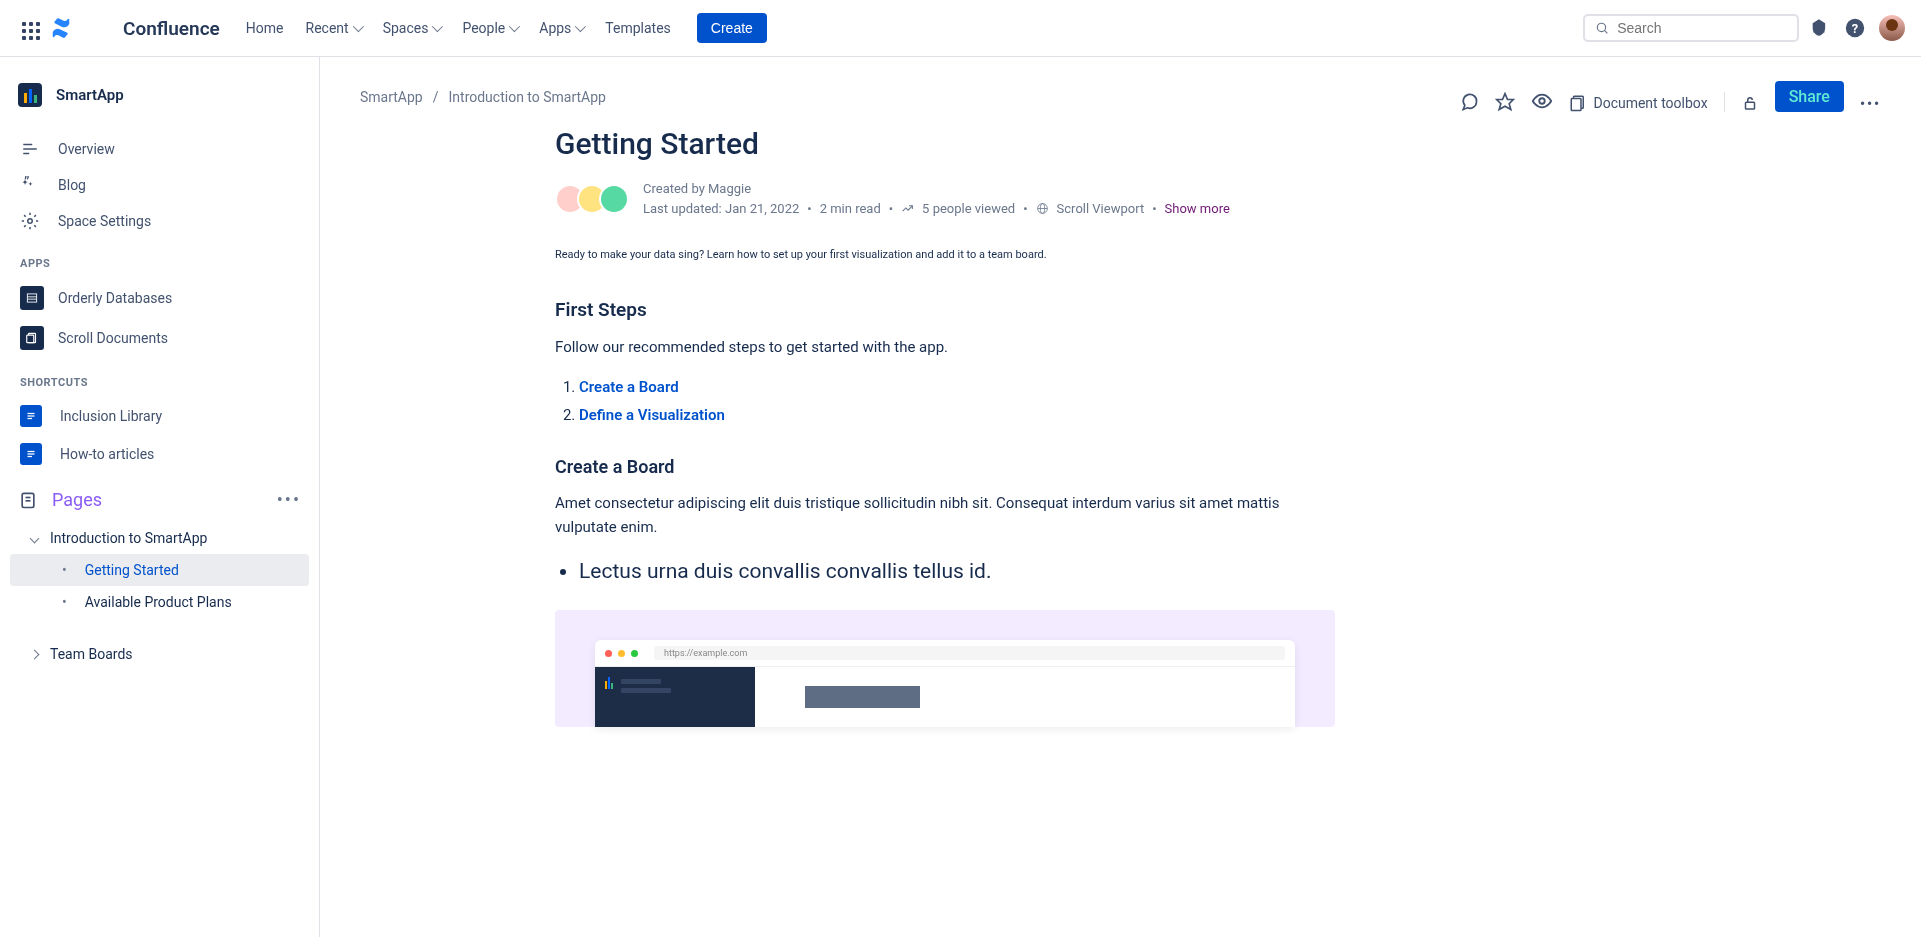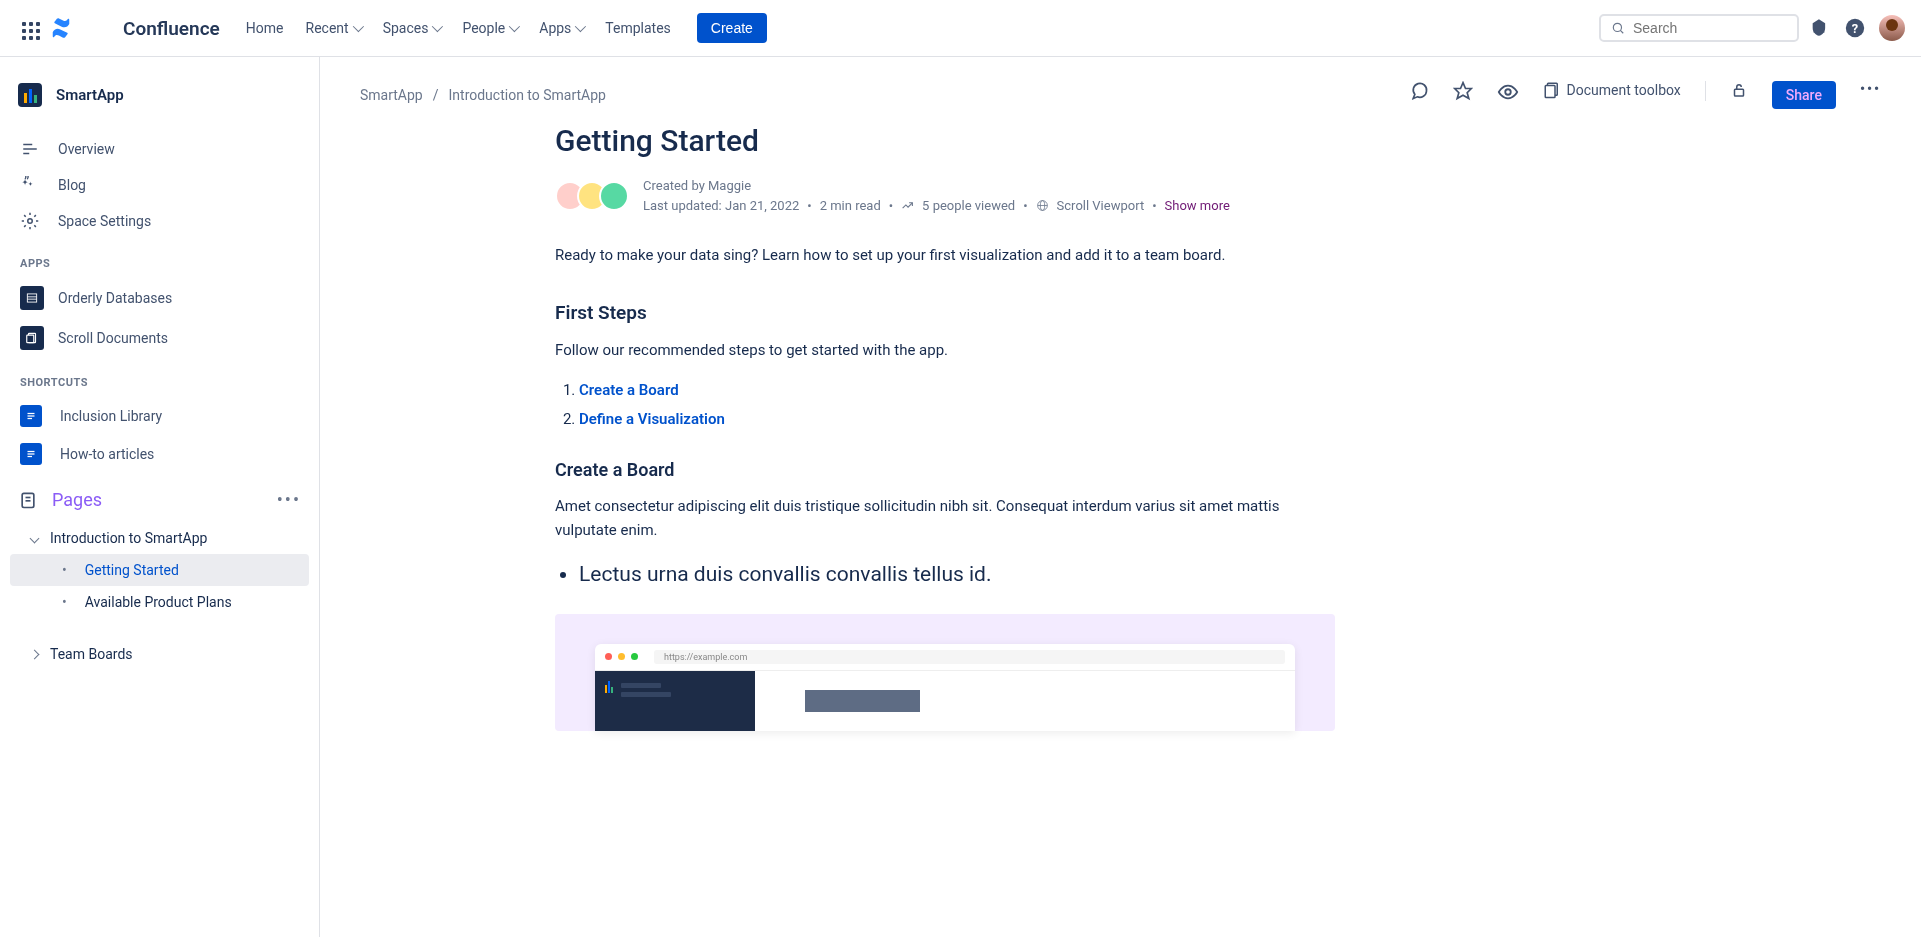--- a/index.html
+++ b/index.html
@@ -8,21 +8,21 @@
 .app-switcher { width: 24px; height: 24px; display: grid; grid-template-columns: repeat(3,4px); grid-template-rows: repeat(3,4px); gap: 3px; padding: 6px; border-radius: 4px; cursor: pointer; }
 .app-switcher span { background: #344563; border-radius: 1px; }
 .logo { display: flex; align-items: center; gap: 6px; margin: 0 12px 0 6px; cursor: pointer; }
 .logo-icon { width: 22px; height: 22px; position: relative; }
 .logo-text { color: #253858; font-size: 19px; font-weight: 600; margin-left: 45px; }
 .nav-items { display: flex; align-items: center; gap: 2px; }
 .nav-item { padding: 8px 10px; font-size: 14px; color: #42526E; border-radius: 4px; cursor: pointer; display: flex; align-items: center; gap: 4px; }
 .chev { width: 8px; height: 8px; border-right: 1.5px solid #6B778C; border-bottom: 1.5px solid #6B778C; transform: rotate(45deg) translateY(-2px); }
 .create-btn { background: #0052CC; color: #fff; border: none; padding: 7px 14px; border-radius: 4px; font-size: 14px; font-weight: 500; margin-left: 12px; cursor: pointer; }
 .spacer { flex: 1; }
-.search-box { display: flex; align-items: center; border: 2px solid #DFE1E6; border-radius: 5px; padding: 4px 10px; width: 200px; gap: 8px; }
+.search-box { display: flex; align-items: center; border: 2px solid #DFE1E6; border-radius: 5px; padding: 4px 10px; width: 216px; gap: 8px; }
 .search-box input { border: none; outline: none; font-size: 14px; width: 100%; color: #5E6C84; }
 .icon-btn { width: 32px; height: 32px; border-radius: 50%; display: flex; align-items: center; justify-content: center; cursor: pointer; color: #42526E; }
 .avatar { width: 26px; height: 26px; border-radius: 50%; background: linear-gradient(#F7C0BA, #8B5A4A); cursor: pointer; margin-left: 4px; position: relative; overflow: hidden; }
 .avatar::after { content: ""; position: absolute; width: 12px; height: 12px; background: #6B3410; border-radius: 50%; top: 4px; left: 7px; }
 .layout { display: flex; height: calc(100vh - 57px); }
 .sidebar { width: 320px; border-right: 1px solid #DFE1E6; padding: 20px 10px; overflow-y: auto; flex-shrink: 0; }
 .space-header { display: flex; align-items: center; gap: 14px; padding: 6px 8px; margin-bottom: 18px; }
 .space-icon { width: 24px; height: 24px; background: #172B4D; border-radius: 4px; position: relative; display: flex; align-items: flex-end; justify-content: center; padding: 4px; gap: 2px; }
 .space-icon span:nth-child(1) { width: 3px; height: 10px; background: #FFAB00; }
 .space-icon span:nth-child(2) { width: 3px; height: 14px; background: #0065FF; }
@@ -41,37 +41,37 @@
 .tree-item.active { background: #EBECF0; color: #0052CC; }
 .tree-toggle { width: 20px; display: flex; justify-content: center; }
 .tree-chev { width: 7px; height: 7px; border-right: 1.5px solid #6B778C; border-bottom: 1.5px solid #6B778C; transform: rotate(45deg); }
 .tree-chev.closed { transform: rotate(-45deg); }
 .dot { color: #6B778C; padding: 0 12px; }
 .main { flex: 1; overflow-y: auto; padding: 24px 40px; }
 .main-top { display: flex; align-items: center; justify-content: space-between; margin-bottom: 14px; }
 .breadcrumbs { display: flex; align-items: center; gap: 10px; font-size: 14px; color: #6B778C; }
 .breadcrumbs a { color: #6B778C; text-decoration: none; cursor: pointer; }
 .breadcrumbs .sep { color: #6B778C; }
-.actions { display: flex; align-items: flex-start; gap: 24px; }
+.actions { display: flex; align-items: flex-end; gap: 16px; }
 .action-ico { color: #42526E; cursor: pointer; display: flex; align-items: center; gap: 6px; font-size: 14px; }
-.share-btn { background: #0052CC; color: #f0abfc; padding: 6px 14px; border-radius: 4px; font-size: 14px; font-weight: 500; cursor: pointer; }
+.share-btn { background: #0052CC; color: #5eead4; padding: 6px 14px; border-radius: 4px; font-size: 16px; font-weight: 500; cursor: pointer; }
 .vdiv { width: 1px; height: 20px; background: #DFE1E6; }
 .content { max-width: 780px; margin: 0 auto 0 195px; }
 h1 { font-size: 30px; font-weight: 500; color: #172B4D; margin-bottom: 18px; }
 .byline { display: flex; align-items: center; gap: 14px; margin-bottom: 28px; }
 .avatars { display: flex; }
 .av { width: 30px; height: 30px; border-radius: 50%; border: 2px solid #fff; margin-left: -8px; }
 .av:first-child { margin-left: 0; }
 .av1 { background: #FFCFCB; }
 .av2 { background: #FFE380; }
 .av3 { background: #57D9A3; }
 .meta { font-size: 13px; color: #6B778C; line-height: 1.5; }
 .meta-row { display: flex; align-items: center; gap: 8px; }
 .link { color: #701a75; cursor: pointer; }
-.intro { font-size: 15px; line-height: 1.6; margin-bottom: 34px; margin-top: 12px; }
+.intro { font-size: 11px; line-height: 1.6; margin-bottom: 34px; margin-top: 12px; }
 h2 { font-size: 19px; font-weight: 600; margin-bottom: 14px; }
 h3 { font-size: 18px; font-weight: 600; margin: 26px 0 14px; }
 .para { font-size: 15px; line-height: 1.6; margin-bottom: 14px; }
 ol { padding-left: 24px; margin-bottom: 16px; }
 ol li { font-size: 15px; line-height: 1.9; }
 ol li a { color: #0052CC; font-weight: 600; text-decoration: none; }
 ul { padding-left: 24px; margin-bottom: 20px; }
 ul li { font-size: 21px; line-height: 1.8; }
 .figure { background: #F3EBFF; padding: 30px 40px 0; border-radius: 4px; margin-top: 12px; }
 .browser { background: #fff; border-radius: 6px 6px 0 0; overflow: hidden; box-shadow: 0 2px 10px rgba(0,0,0,0.08); }

